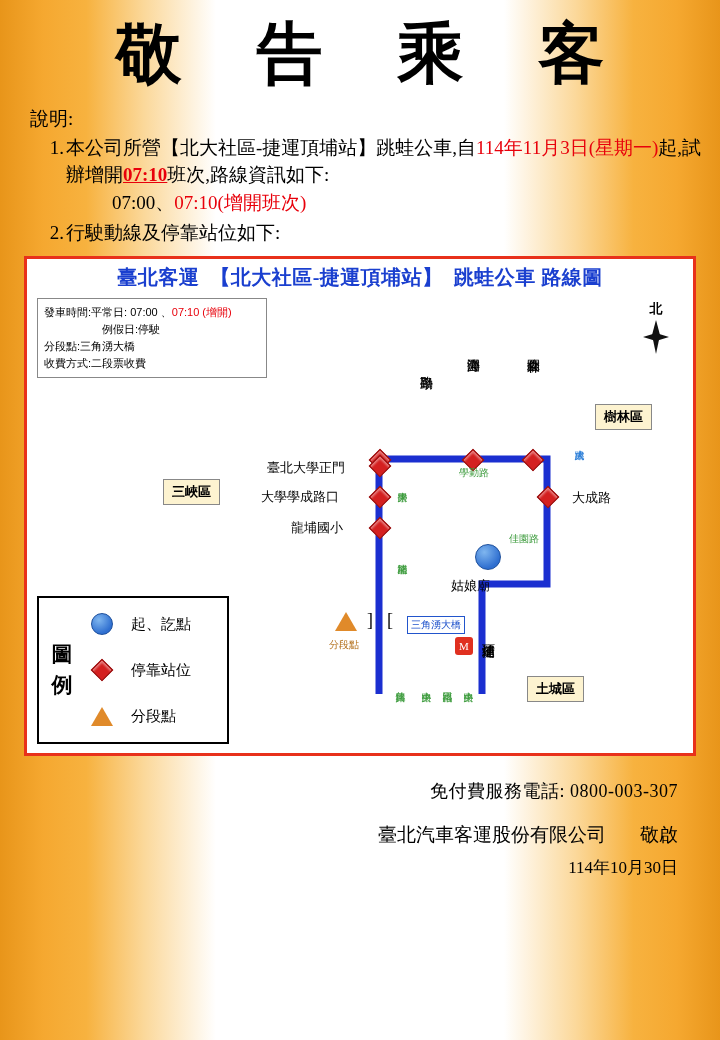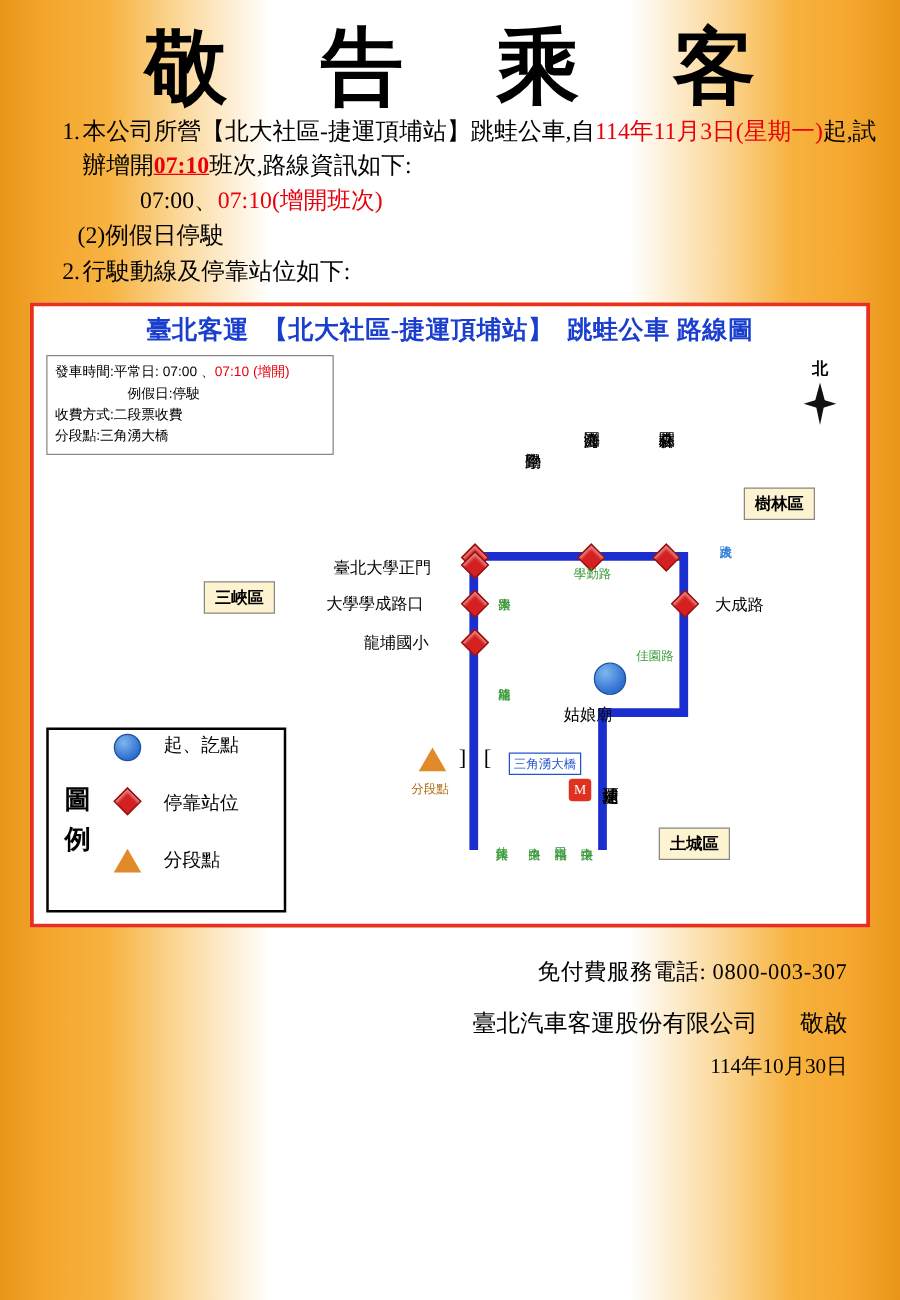--- a/index.html
+++ b/index.html
@@ -71,21 +71,21 @@
     position:absolute; left:10px; bottom:6px;
     width:192px; height:148px; border:2px solid #000; background:#fff;
     box-sizing:border-box;
     display:flex; align-items:center;
   }
   .legend-label {
     width:46px; text-align:center; font-size:21px; font-weight:bold;
     line-height:1.5;
   }
   .legend-items { flex:1; }
-  .legend-item { display:flex; align-items:flex-start; height:46px; }
+  .legend-item { display:flex; align-items:center; height:46px; }
   .legend-item .txt { font-size:15px; margin-left:12px; }
 
   .dot-blue {
     width:20px; height:20px; border-radius:50%;
     background:radial-gradient(circle at 35% 30%, #7fb6ef, #2f6fd0 70%);
     border:1px solid #1c4f9c;
     display:inline-block;
   }
   .diamond-red {
     width:14px; height:14px; background:#d42020; border:1px solid #8f1212;
@@ -140,31 +140,31 @@
   .date { font-size:17px; margin-top:2px; }
 </style>
 </head>
 <body>
 
 <div class="page">
 
   <div class="title">敬 告 乘 客</div>
 
   <div class="body-wrap">
+    <div class="lbl-intro">說明:</div>
 
     <ol class="main">
       <li>
         <div class="li-row">
           <span class="num">1.</span>
           <span class="li-body">
             <span>本公司所營【北大社區-捷運頂埔站】跳蛙公車,自</span><span class="red">114年11月</span><span class="red">3日(星期一)</span><span>起,試辦增開</span><span class="ul-red">07:10</span><span>班次,路線資訊如下:</span>
           </span>
         </div>
         <div class="sub-ind"><span>07:00</span><span>、</span><span class="red">07:10(增開班次)</span></div>
-        <div class="sub">(2)例假日停駛</div>
       </li>
       <li>
         <div class="li-row">
           <span class="num">2.</span>
           <span class="li-body">行駛動線及停靠站位如下:</span>
         </div>
       </li>
     </ol>
 
     <div class="mapbox">
@@ -176,22 +176,22 @@
 
       <div class="map-area">
 
         <svg width="690" height="456" style="position:absolute;left:0;top:0">
           <polyline points="352,400 352,165 520,165 520,290 455,290 455,400" fill="none" stroke="#1b2fd0" stroke-width="7"></polyline>
         </svg>
 
         <div class="info-box">
           <div class="rowl"><span>發車時間:</span><span>平常日: 07:00 、</span><span class="red">07:10 (增開)</span></div>
           <div class="rowl" style="padding-left:58px">例假日:停駛</div>
+          <div class="rowl">分段點:三角湧大橋</div>
           <div class="rowl">收費方式:二段票收費</div>
-          <div class="rowl">分段點:三角湧大橋</div>
         </div>
 
         <div class="compass">
           <span>北</span>
           <svg width="26" height="34" viewBox="0 0 26 34">
             <polygon points="13,0 17,15 13,34 9,15" fill="#111"></polygon>
             <polygon points="0,17 13,13 26,17 13,21" fill="#111"></polygon>
           </svg>
         </div>
 

